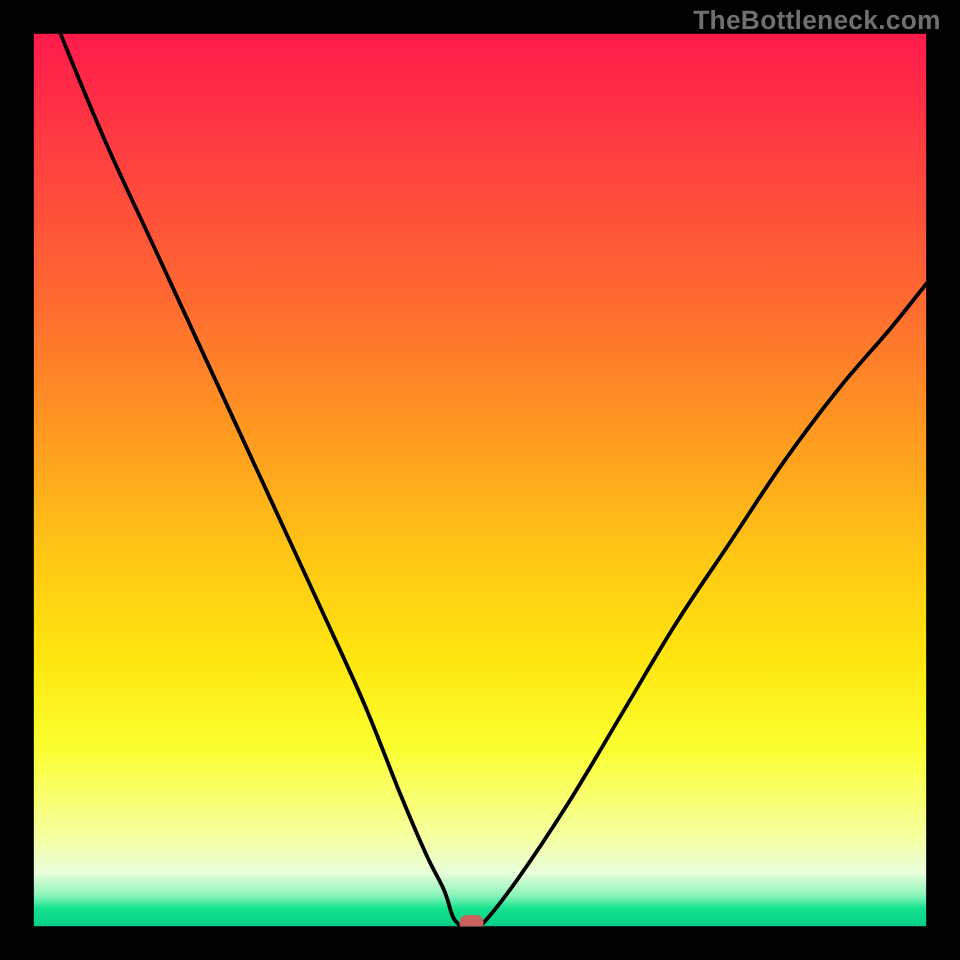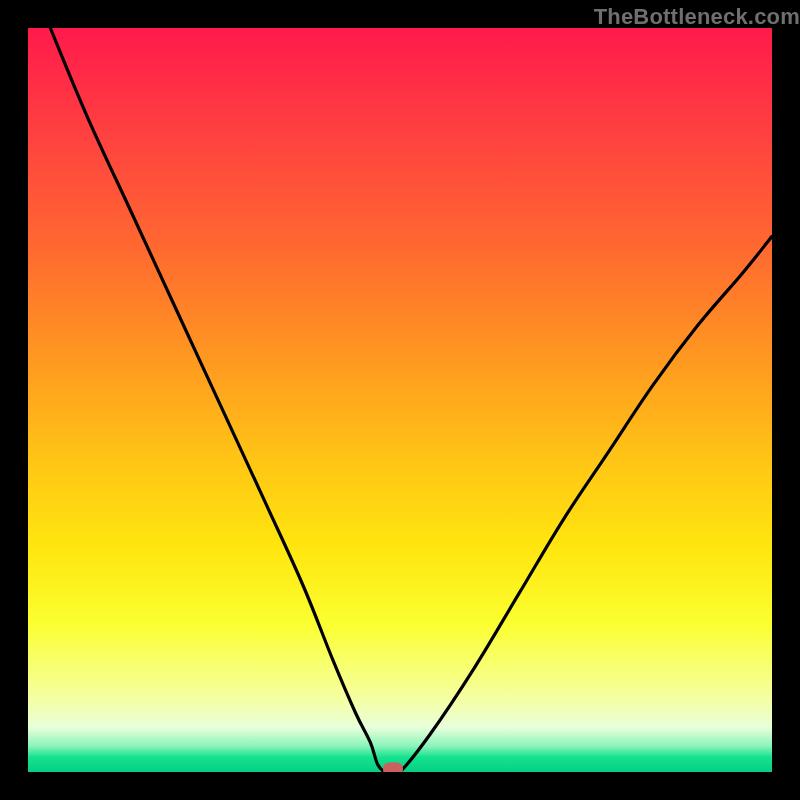--- a/index.html
+++ b/index.html
@@ -41,21 +41,21 @@
       #f5ffa0 90%,
       #e8ffda 94%,
       #8cf4bb 96.5%,
       #15e28e 98%,
       #05cf86 100%
     );
   }
   .watermark {
     position: absolute;
     top: 4px;
-    right: 0;
+    right: 16px;
     font-family: Arial, Helvetica, sans-serif;
     font-size: 22px;
     font-weight: 600;
     color: #6f6f6f;
     letter-spacing: 0.2px;
   }
   svg.curve {
     position: absolute;
     left: 0; top: 0;
     width: 744px;

